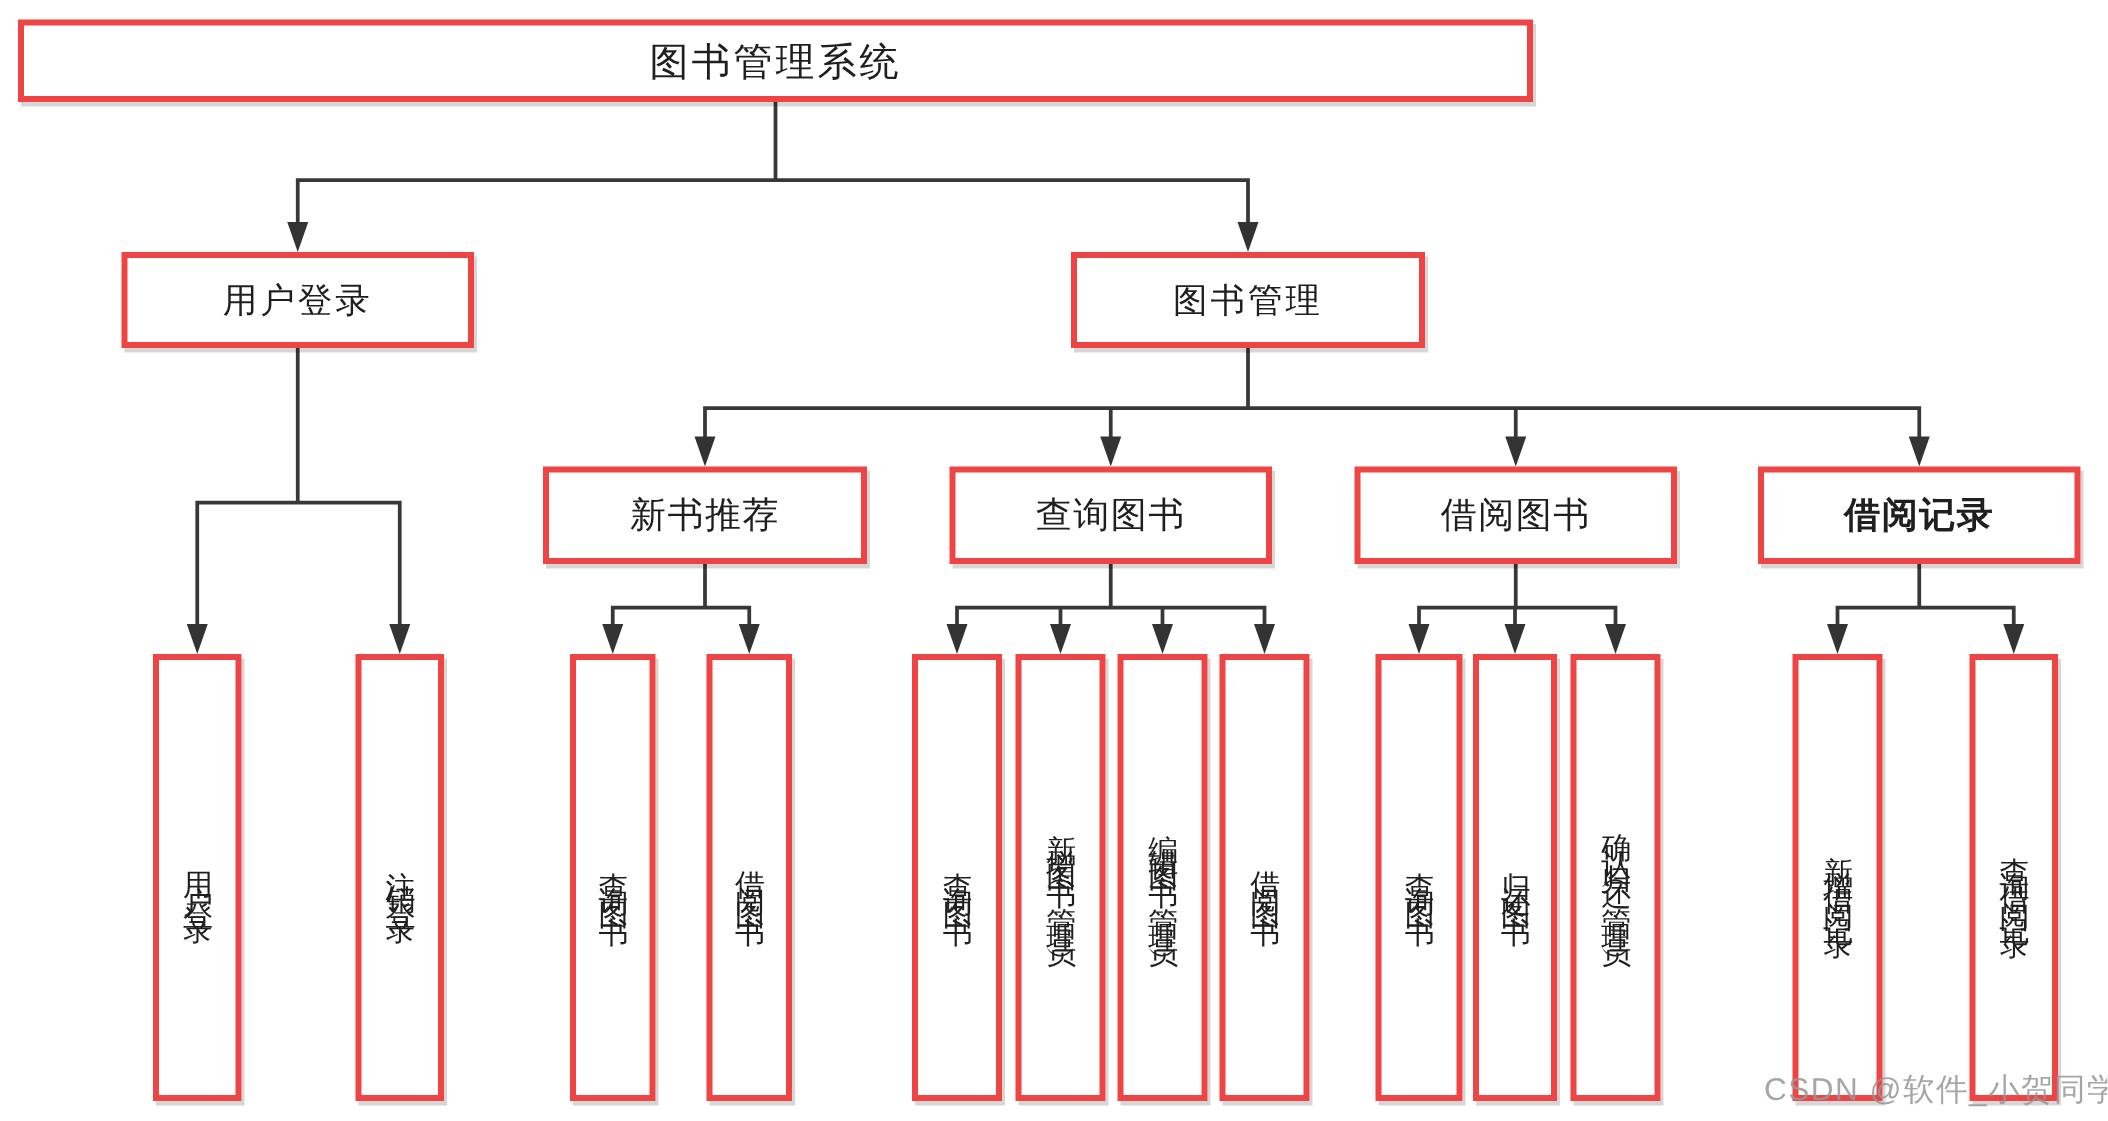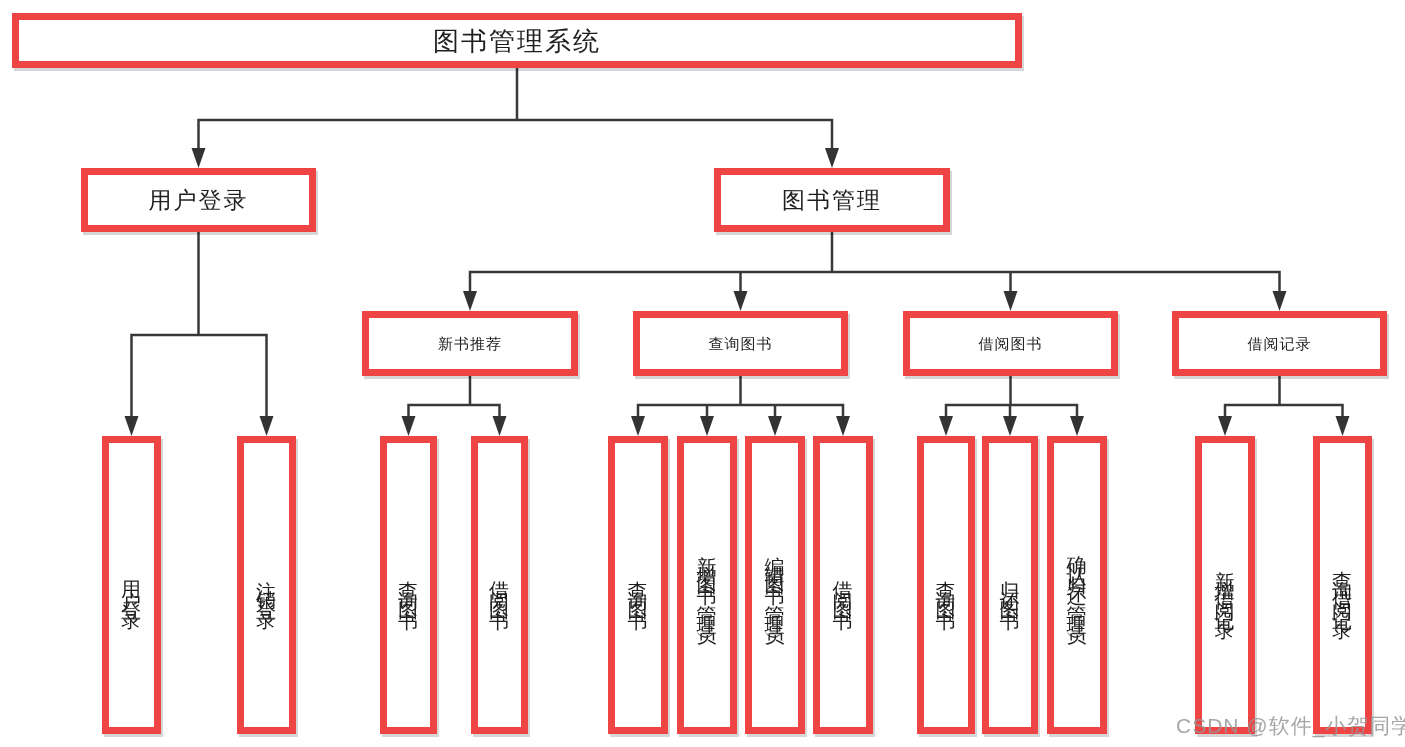--- a/index.html
+++ b/index.html
@@ -8,31 +8,31 @@
     width:1405px;height:747px;
     background:#ffffff;
     font-family:"Liberation Sans","DejaVu Sans",sans-serif;
     color:#1f1f1f;
     overflow:hidden;
   }
   #wires{position:absolute;left:0;top:0;pointer-events:none;}
   .node{
     position:absolute;
     box-sizing:border-box;
-    border:7px solid #ef4444;
+    border:4px solid #ef4444;
     background:#ffffff;
     display:flex;align-items:center;justify-content:center;
     box-shadow:2px 3px 0 rgba(0,0,0,0.16);
     line-height:1;
     text-align:center;
   }
   .node span{display:block;}
   .lv1{font-size:26px;letter-spacing:2px;}
   .lv2{font-size:23px;letter-spacing:2px;}
-  .lv3{font-size:15px;letter-spacing:1px;}
+  .lv3{font-size:24px;letter-spacing:1px;}
   .leaf{
     font-size:20px;
   }
   .leaf span{
     writing-mode:vertical-rl;
     letter-spacing:10px;
     line-height:1;
   }
   .watermark{
     position:absolute;
@@ -94,21 +94,21 @@
 
   <div class="node lv3" style="left:362px;top:311px;width:216px;height:65px;">
     <span>新书推荐</span>
   </div>
   <div class="node lv3" style="left:633px;top:311px;width:215px;height:65px;">
     <span>查询图书</span>
   </div>
   <div class="node lv3" style="left:903px;top:311px;width:215px;height:65px;">
     <span>借阅图书</span>
   </div>
-  <div class="node lv3" style="left:1172px;top:311px;width:215px;height:65px;">
+  <div class="node lv3" style="left:1172px;top:311px;width:215px;height:65px;font-weight:bold;">
     <span>借阅记录</span>
   </div>
 
   <div class="node leaf" style="left:102px;top:436px;width:59px;height:298px;">
     <span>用户登录</span>
   </div>
   <div class="node leaf" style="left:237px;top:436px;width:59px;height:298px;">
     <span>注销登录</span>
   </div>
 

